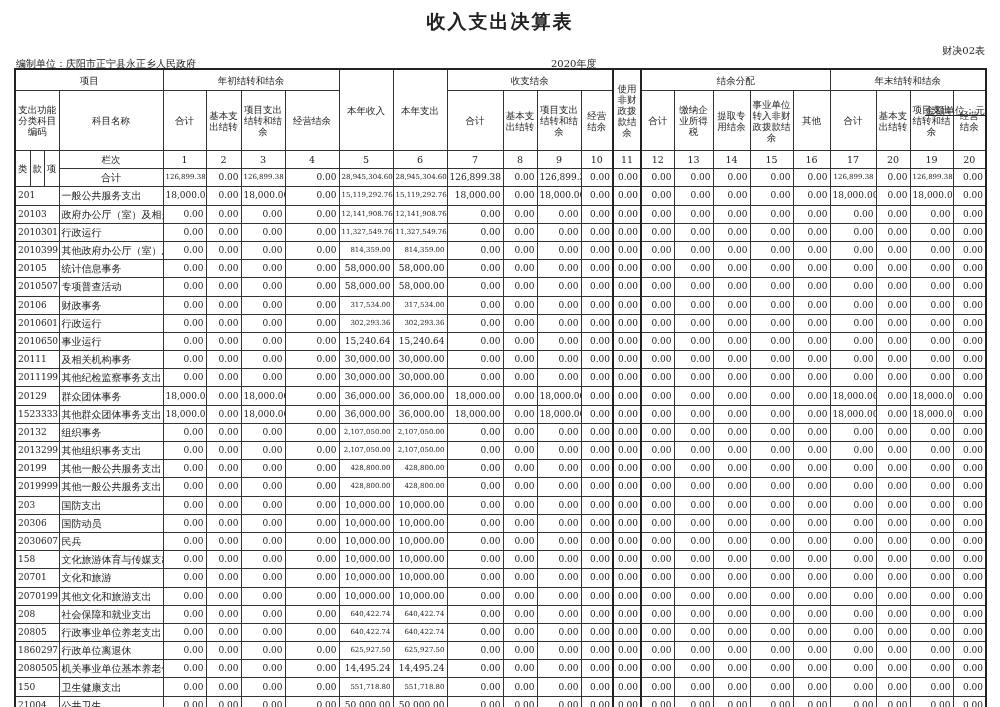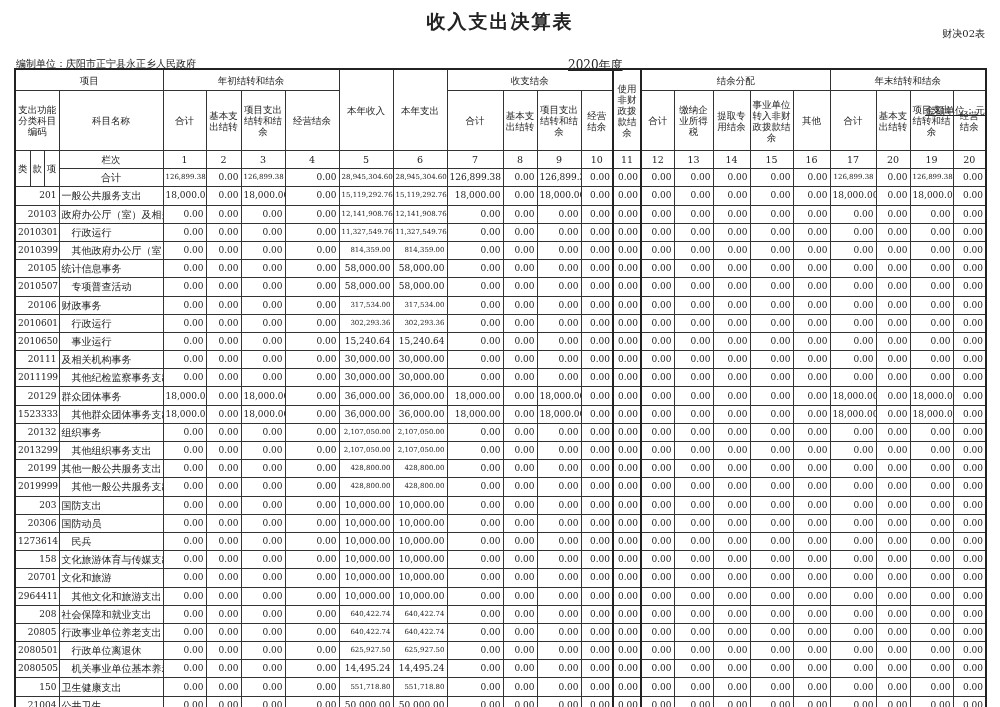--- a/index.html
+++ b/index.html
@@ -1,33 +1,33 @@
 <!DOCTYPE html>
 <html><head>
 <meta charset="utf-8">
 <style>
   html,body{margin:0;padding:0;background:#fff;}
   body{width:1000px;height:707px;overflow:hidden;position:relative;font-family:"DejaVu Serif","Liberation Serif",serif;color:#222;}
   .title{position:absolute;top:9px;left:0;width:1000px;text-align:center;font-size:19px;font-weight:bold;letter-spacing:2px;font-family:"DejaVu Sans","Liberation Sans",sans-serif;}
-  .form-code{position:absolute;top:27px;right:15px;font-size:10px;}
+  .form-code{position:absolute;top:44px;right:15px;font-size:10px;}
   .unit{position:absolute;top:57px;left:16px;font-size:10px;}
-  .year{position:absolute;top:57px;left:568px;font-size:12px;text-decoration:underline;}
+  .year{position:absolute;top:57px;left:551px;font-size:10px;text-decoration:underline;}
   .amount-unit{position:absolute;top:57px;right:15px;font-size:10px;text-decoration:underline;margin-top:47px;}
   table{position:absolute;top:68px;left:14px;border-collapse:collapse;table-layout:fixed;width:972px;border:2px solid #222;}
   td{border:1px solid #333;font-size:9px;padding:0 2px;overflow:hidden;white-space:nowrap;height:17.2px;line-height:17px;}
   .h td{text-align:center;white-space:normal;line-height:11px;font-size:9.5px;}
   .hh td{height:20px;}
   .num{text-align:right;}
   .tiny{font-size:7px;}
   .sm{font-size:4.5px;}
   .c{text-align:center;}
   .bl{border-left:2px solid #222;}
-  .code{text-align:right;font-size:9px;}
+  .code{text-align:left;font-size:9px;}
   .name{font-size:10px;}
-  .ind{padding-left:12px;}
+  .ind{padding-left:2px;}
 </style>
 </head>
 <body>
 
 <div class="title">收入支出决算表</div>
 <div class="form-code">财决02表</div>
 <div class="unit">编制单位：庆阳市正宁县永正乡人民政府</div>
 <div class="year">2020年度</div>
 <div class="amount-unit">金额单位：元</div>
 
@@ -591,21 +591,21 @@
         <td class="num">0.00</td>
         <td class="num">0.00</td>
         <td class="num">0.00</td>
         <td class="num">0.00</td>
         <td class="num">0.00</td>
         <td class="num">0.00</td>
         <td class="num">0.00</td>
         <td class="num">0.00</td>
       </tr>
       <tr>
-        <td colspan="3" class="code">1273614</td>
+        <td colspan="3" class="code">2030607</td>
         <td class="name ind">民兵</td>
         <td class="num">0.00</td>
         <td class="num">0.00</td>
         <td class="num">0.00</td>
         <td class="num">0.00</td>
         <td class="num">10,000.00</td>
         <td class="num">10,000.00</td>
         <td class="num">0.00</td>
         <td class="num">0.00</td>
         <td class="num">0.00</td>
@@ -663,21 +663,21 @@
         <td class="num">0.00</td>
         <td class="num">0.00</td>
         <td class="num">0.00</td>
         <td class="num">0.00</td>
         <td class="num">0.00</td>
         <td class="num">0.00</td>
         <td class="num">0.00</td>
         <td class="num">0.00</td>
       </tr>
       <tr>
-        <td colspan="3" class="code">2964411</td>
+        <td colspan="3" class="code">2070199</td>
         <td class="name ind">其他文化和旅游支出</td>
         <td class="num">0.00</td>
         <td class="num">0.00</td>
         <td class="num">0.00</td>
         <td class="num">0.00</td>
         <td class="num">10,000.00</td>
         <td class="num">10,000.00</td>
         <td class="num">0.00</td>
         <td class="num">0.00</td>
         <td class="num">0.00</td>
@@ -735,21 +735,21 @@
         <td class="num">0.00</td>
         <td class="num">0.00</td>
         <td class="num">0.00</td>
         <td class="num">0.00</td>
         <td class="num">0.00</td>
         <td class="num">0.00</td>
         <td class="num">0.00</td>
         <td class="num">0.00</td>
       </tr>
       <tr>
-        <td colspan="3" class="code">2080501</td>
+        <td colspan="3" class="code">1860297</td>
         <td class="name ind">行政单位离退休</td>
         <td class="num">0.00</td>
         <td class="num">0.00</td>
         <td class="num">0.00</td>
         <td class="num">0.00</td>
         <td class="num tiny">625,927.50</td>
         <td class="num tiny">625,927.50</td>
         <td class="num">0.00</td>
         <td class="num">0.00</td>
         <td class="num">0.00</td>

